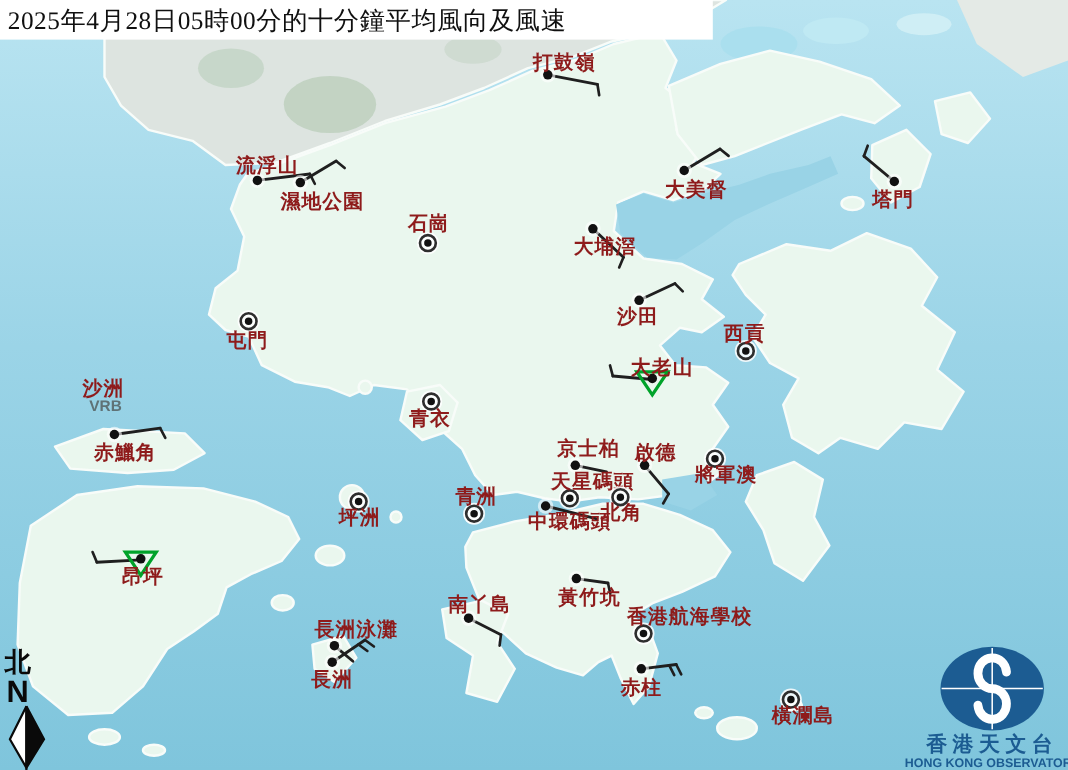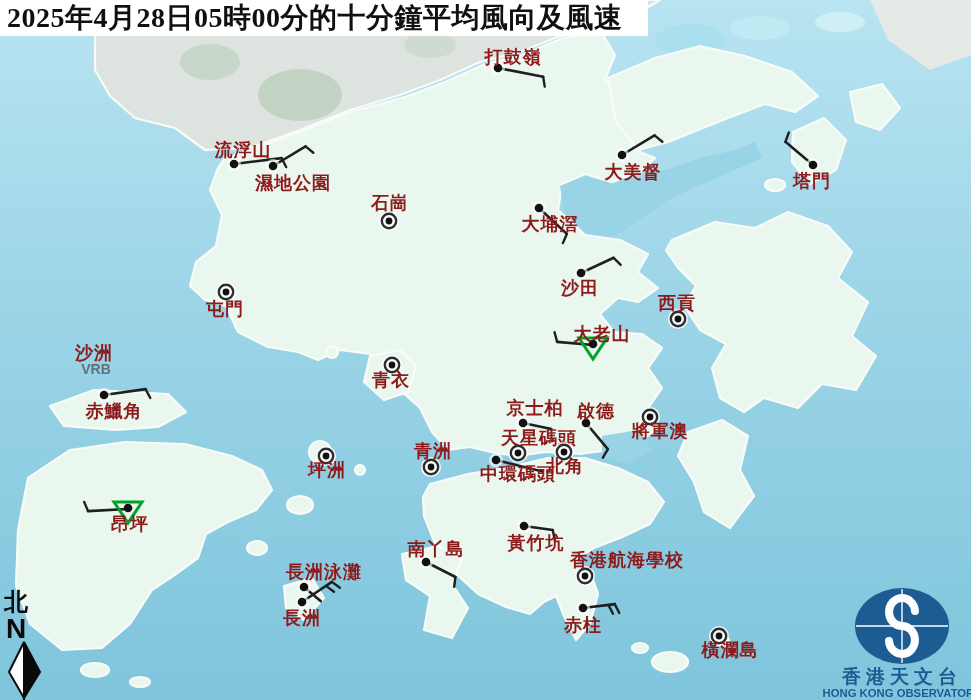--- a/index.html
+++ b/index.html
@@ -1,21 +1,21 @@
 <!DOCTYPE html>
 <html><head>
 <meta charset="utf-8">
 <style>
   html,body{margin:0;padding:0;background:#666;}
   .stage{position:relative;width:971px;height:700px;overflow:hidden;
          font-family:"Liberation Serif","DejaVu Serif",serif;}
   .stage svg.map{position:absolute;left:0;top:0;}
   .title-bar{position:absolute;left:0;top:0;width:648px;height:36px;background:#ffffff;
              display:flex;align-items:center;box-sizing:border-box;padding-left:7px;}
-  .title-bar span{font-size:28px;color:#101010;letter-spacing:0.5px;white-space:nowrap;font-weight:bold;}
+  .title-bar span{font-size:23px;color:#101010;letter-spacing:0.5px;white-space:nowrap;}
   .coast{stroke:#f8fcf9;stroke-width:2.2;stroke-linejoin:round;}
   .land{fill:#eaf7ee;}
   .urban{fill:#dde4e0;}
   .seacarve{fill:#99d3e6;stroke:none;}
   text.cjk{font-family:"Liberation Serif","DejaVu Serif",serif;font-weight:bold;}
 </style>
 </head>
 <body>
 
 <div class="stage">

